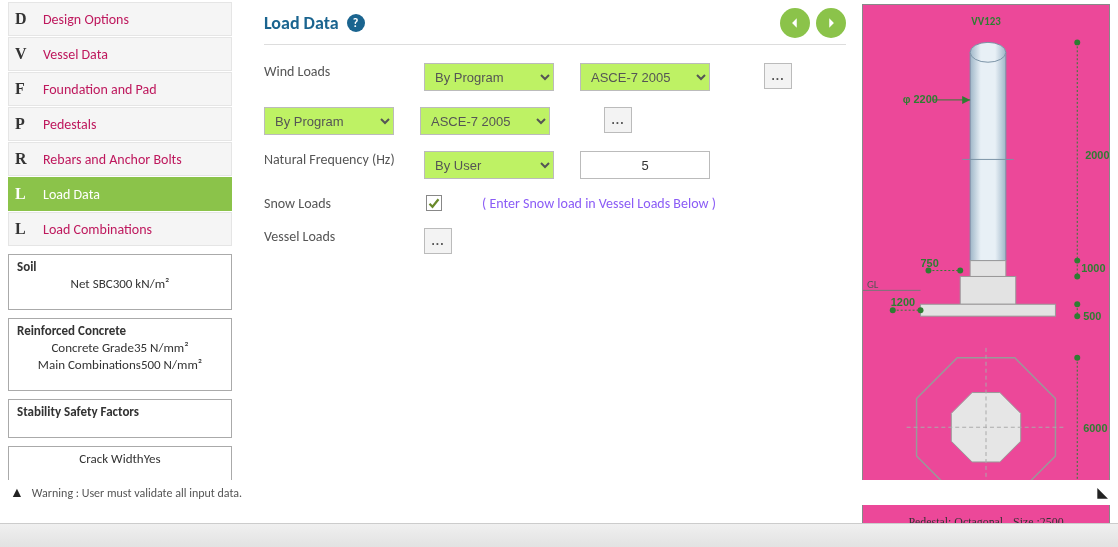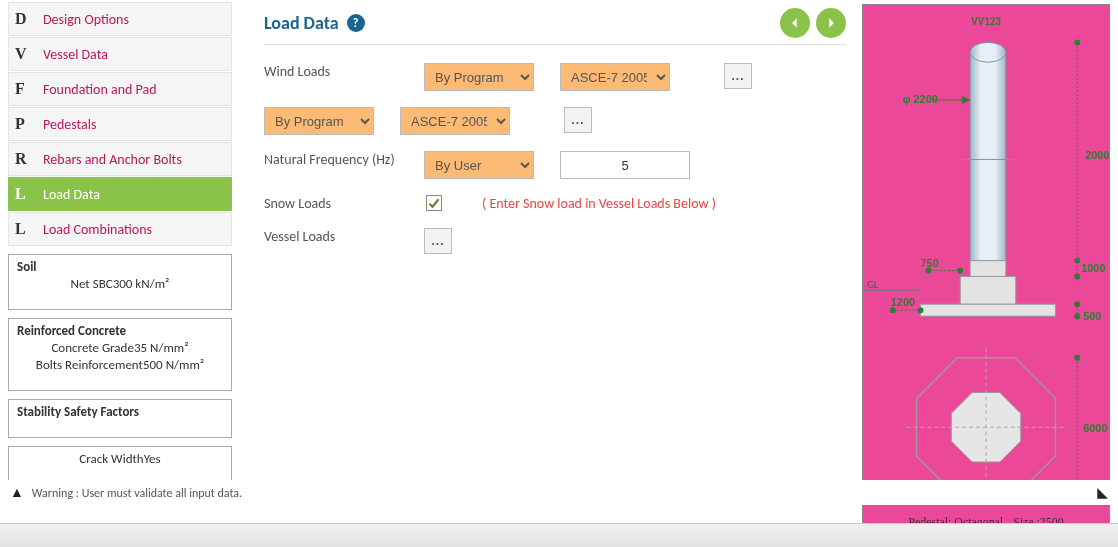--- a/index.html
+++ b/index.html
@@ -114,24 +114,24 @@
   .form-row {
     display: flex;
     margin-bottom: 16px;
   }
   .form-label {
     width: 160px;
     color: #555;
     font-size: 14px;
   }
   .sel {
-    width: 110px;
+    width: 130px;
     height: 28px;
     border: 1px solid #bbb;
-    background: #fdba74;
+    background: #bef264;
     font-size: 13px;
     padding: 0 6px;
     margin-right: 26px;
     color: #555;
   }
   .num-input {
     width: 130px;
     height: 28px;
     border: 1px solid #bbb;
     text-align: center;
@@ -142,21 +142,21 @@
     width: 28px; height: 26px;
     border: 1px solid #bbb;
     background: #f3f3f3;
     font-weight: bold;
     color: #555;
     cursor: pointer;
     font-size: 12px;
     letter-spacing: 1px;
   }
   .snow-note {
-    color: #ef4444;
+    color: #8b5cf6;
     font-size: 14px;
     margin-left: 40px;
   }
   .snow-check {
     width: 16px; height: 16px;
     border: 1px solid #888;
     display: inline-flex;
     align-items: center;
     justify-content: center;
     margin-left: 2px;
@@ -251,21 +251,21 @@
       </div>
     </div>
 
     <div class="info-card">
       <div class="title">Reinforced Concrete</div>
       <div class="info-row">
         <span>Concrete Grade</span>
         <span>35 N/mm²</span>
       </div>
       <div class="info-row">
-        <span>Bolts Reinforcement</span>
+        <span>Main Combinations</span>
         <span>500 N/mm²</span>
       </div>
     </div>
 
 
     <div class="info-card">
       <div class="title">Stability Safety Factors</div>
     </div>
 
     <div class="info-card">

